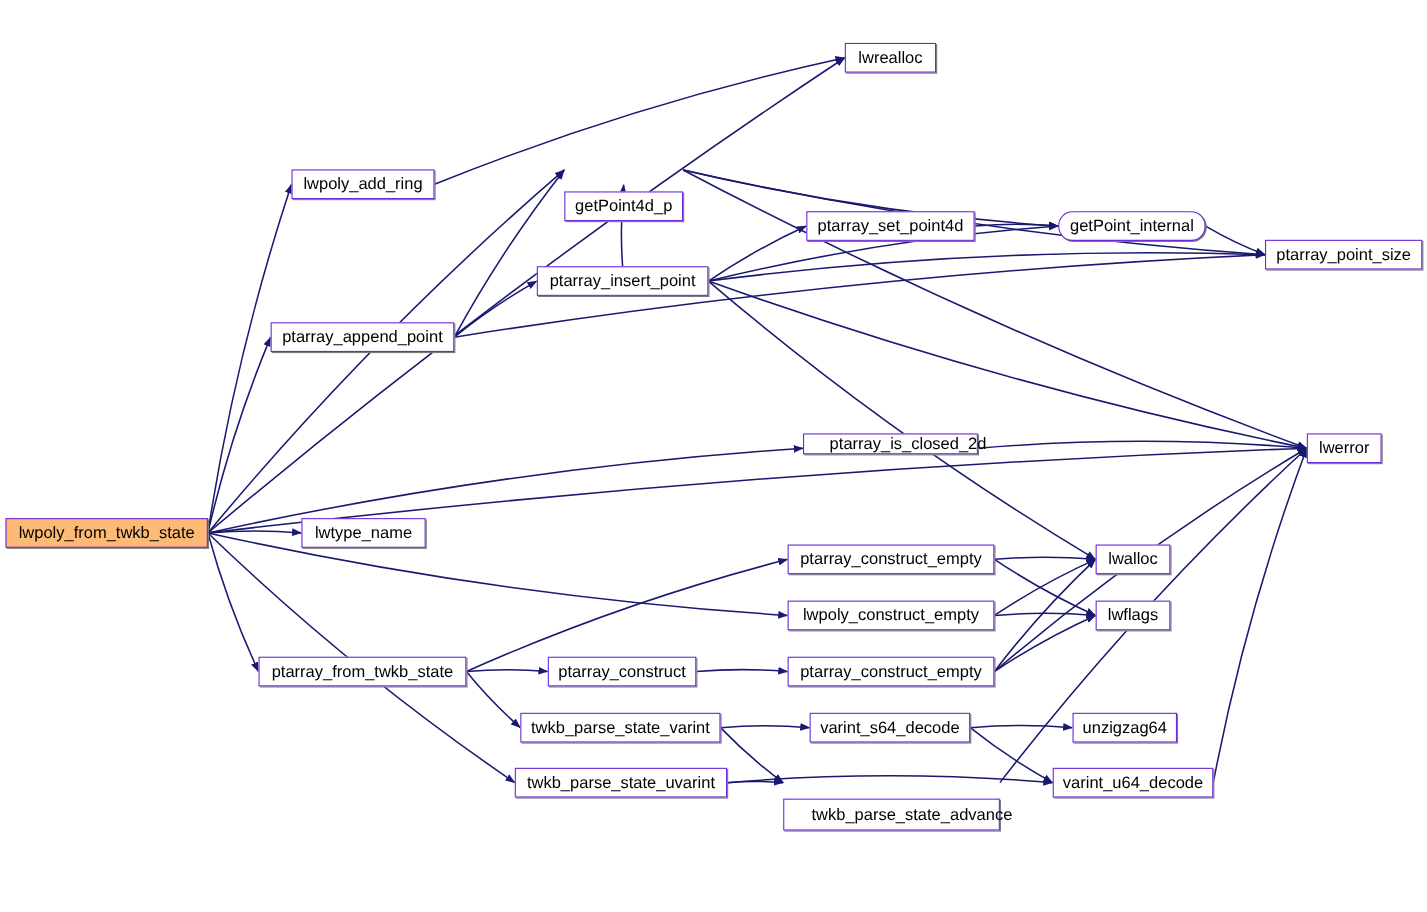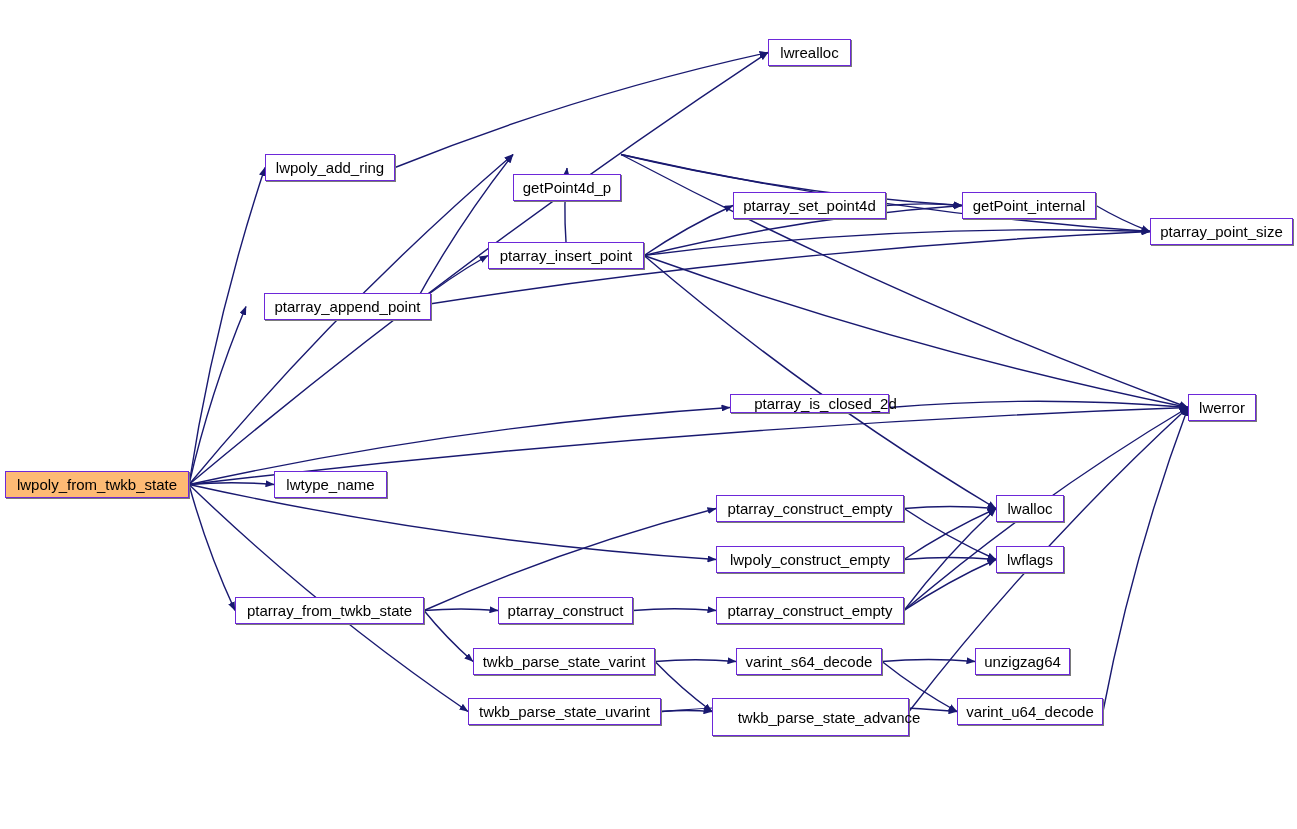--- a/index.html
+++ b/index.html
@@ -112,30 +112,30 @@
       </div>
       <div class="node" style="left: 513px; top: 141px; width: 108px; height: 27px; margin-top: 33px;">
         <span class="node-label">getPoint4d_p</span>
       </div>
       <div class="node" style="left: 768px; top: 39px; width: 83px; height: 27px;">
         <span class="node-label">lwrealloc</span>
       </div>
       <div class="node" style="left: 733px; top: 192px; width: 153px; height: 27px;">
         <span class="node-label">ptarray_set_point4d</span>
       </div>
-      <div class="node" style="left: 962px; top: 192px; width: 134px; height: 27px;">
+      <div class="node" style="left: 962px; top: 192px; width: 134px; height: 27px; border-radius: 13px;">
         <span class="node-label">getPoint_internal</span>
       </div>
       <div class="node" style="left: 1150px; top: 218px; width: 143px; height: 27px;">
         <span class="node-label">ptarray_point_size</span>
       </div>
       <div class="node" style="left: 488px; top: 242px; width: 156px; height: 27px;">
         <span class="node-label">ptarray_insert_point</span>
       </div>
-      <div class="node" style="left: 264px; top: 293px; width: 167px; height: 27px;">
+      <div class="node" style="left: 246px; top: 293px; width: 167px; height: 27px;">
         <span class="node-label">ptarray_append_point</span>
       </div>
       <div class="node" style="left: 730px; top: 394px; width: 159px; height: 19px; padding-left: 32px;">
         <span class="node-label">ptarray_is_closed_2d</span>
       </div>
       <div class="node" style="left: 1188px; top: 394px; width: 68px; height: 27px;">
         <span class="node-label">lwerror</span>
       </div>
       <div class="node" style="left: 274px; top: 471px; width: 113px; height: 27px;">
         <span class="node-label">lwtype_name</span>
@@ -166,20 +166,20 @@
       </div>
       <div class="node" style="left: 736px; top: 648px; width: 146px; height: 27px;">
         <span class="node-label">varint_s64_decode</span>
       </div>
       <div class="node" style="left: 975px; top: 648px; width: 95px; height: 27px;">
         <span class="node-label">unzigzag64</span>
       </div>
       <div class="node" style="left: 468px; top: 698px; width: 193px; height: 27px;">
         <span class="node-label">twkb_parse_state_uvarint</span>
       </div>
-      <div class="node" style="left: 712px; top: 698px; width: 197px; height: 38px; padding-left: 37px;">
+      <div class="node" style="left: 712px; top: 726px; width: 197px; height: 29px; padding-left: 37px;">
         <span class="node-label">twkb_parse_state_advance</span>
       </div>
       <div class="node" style="left: 957px; top: 698px; width: 146px; height: 27px;">
         <span class="node-label">varint_u64_decode</span>
       </div>
     </div>
 </div>
 
 </body></html>

